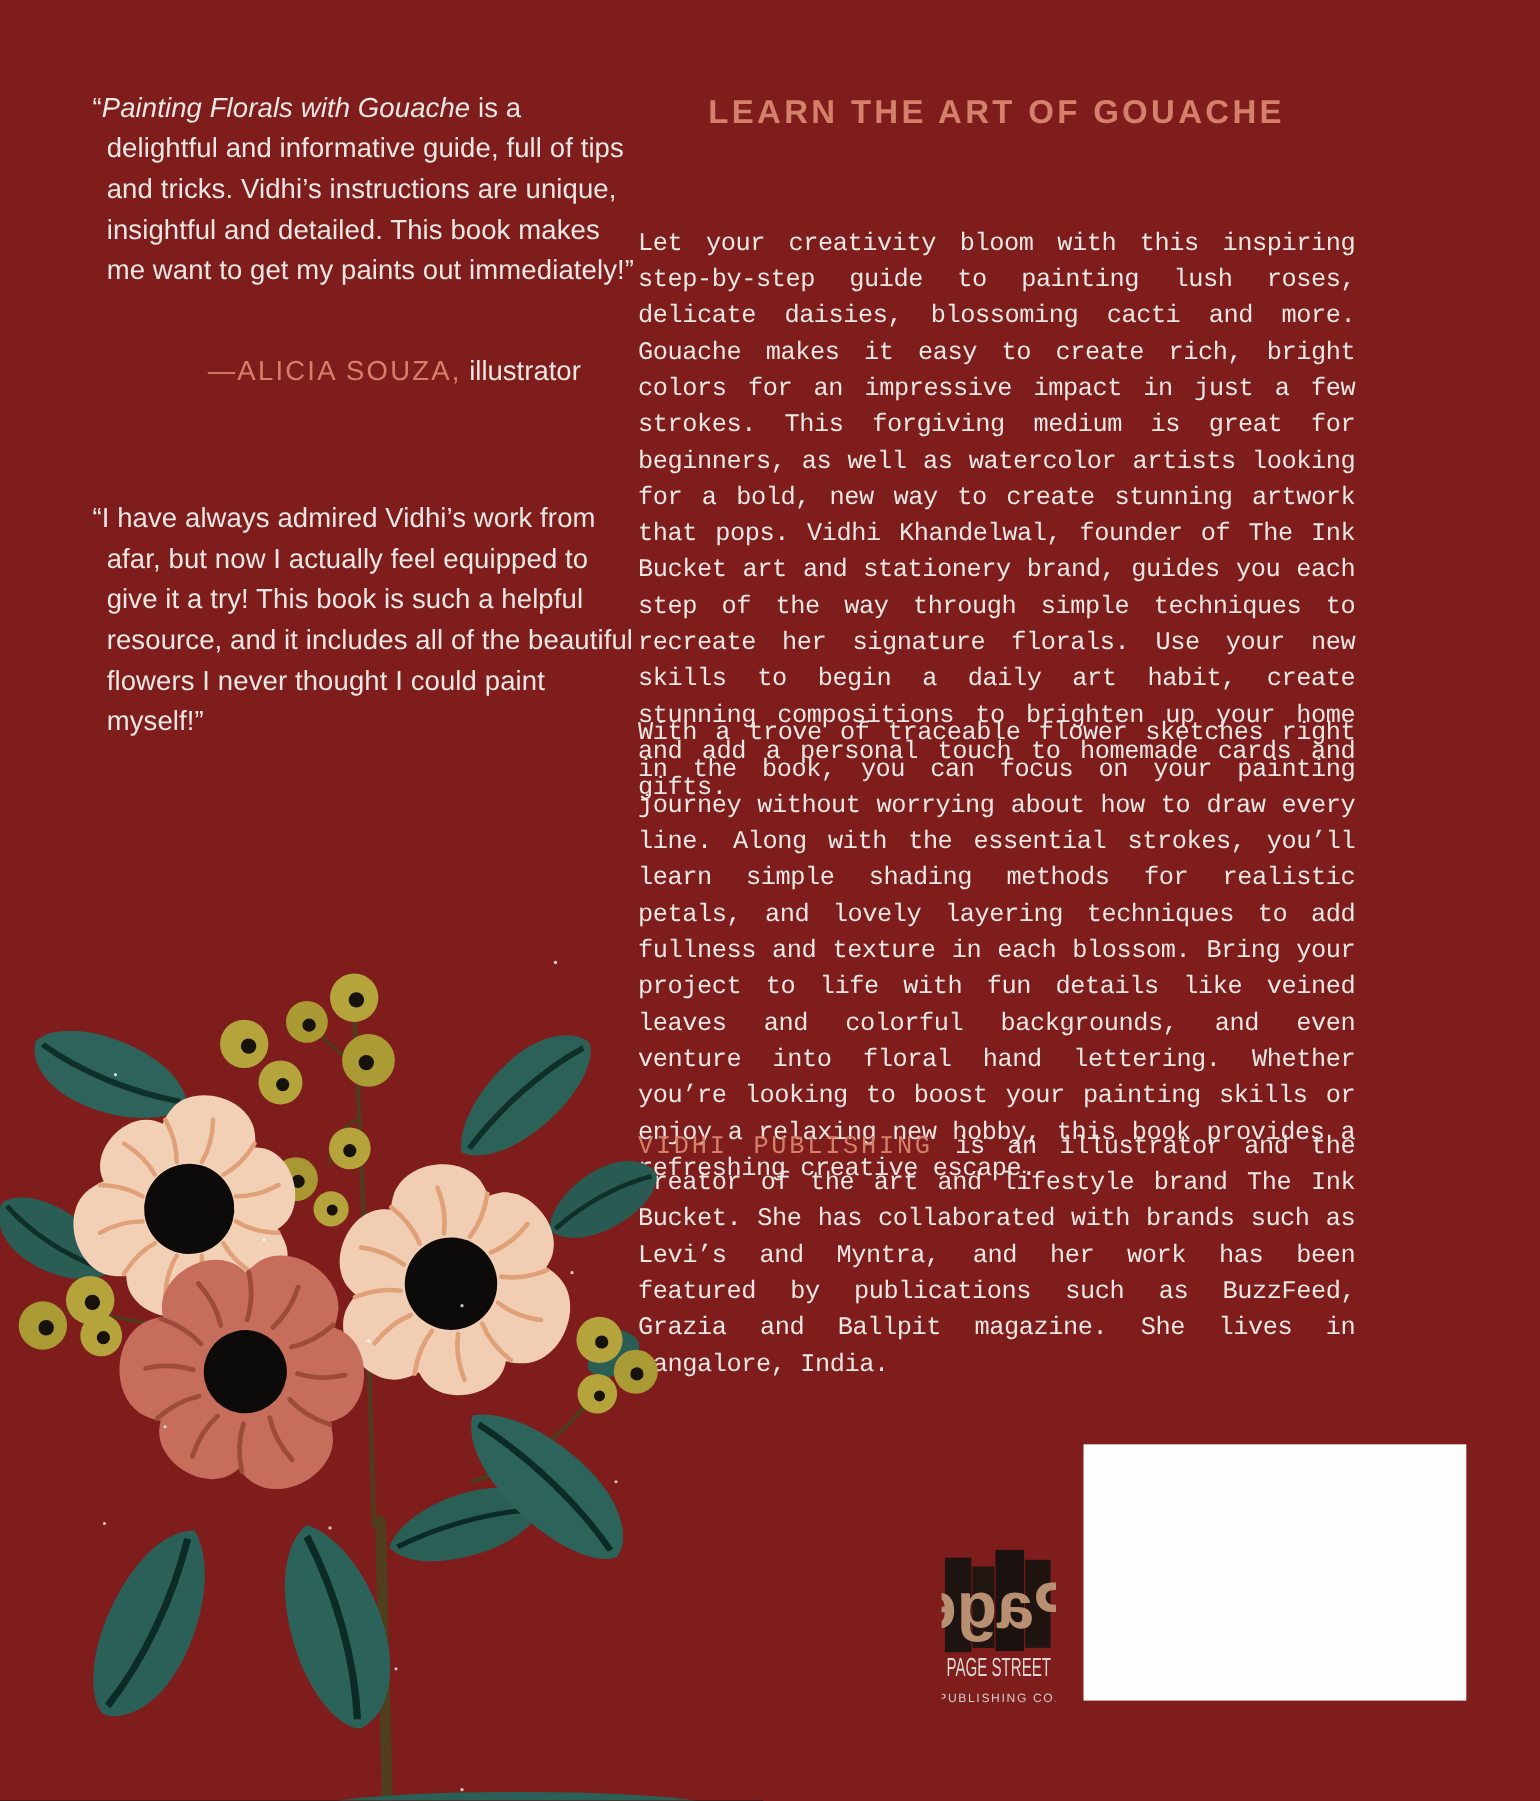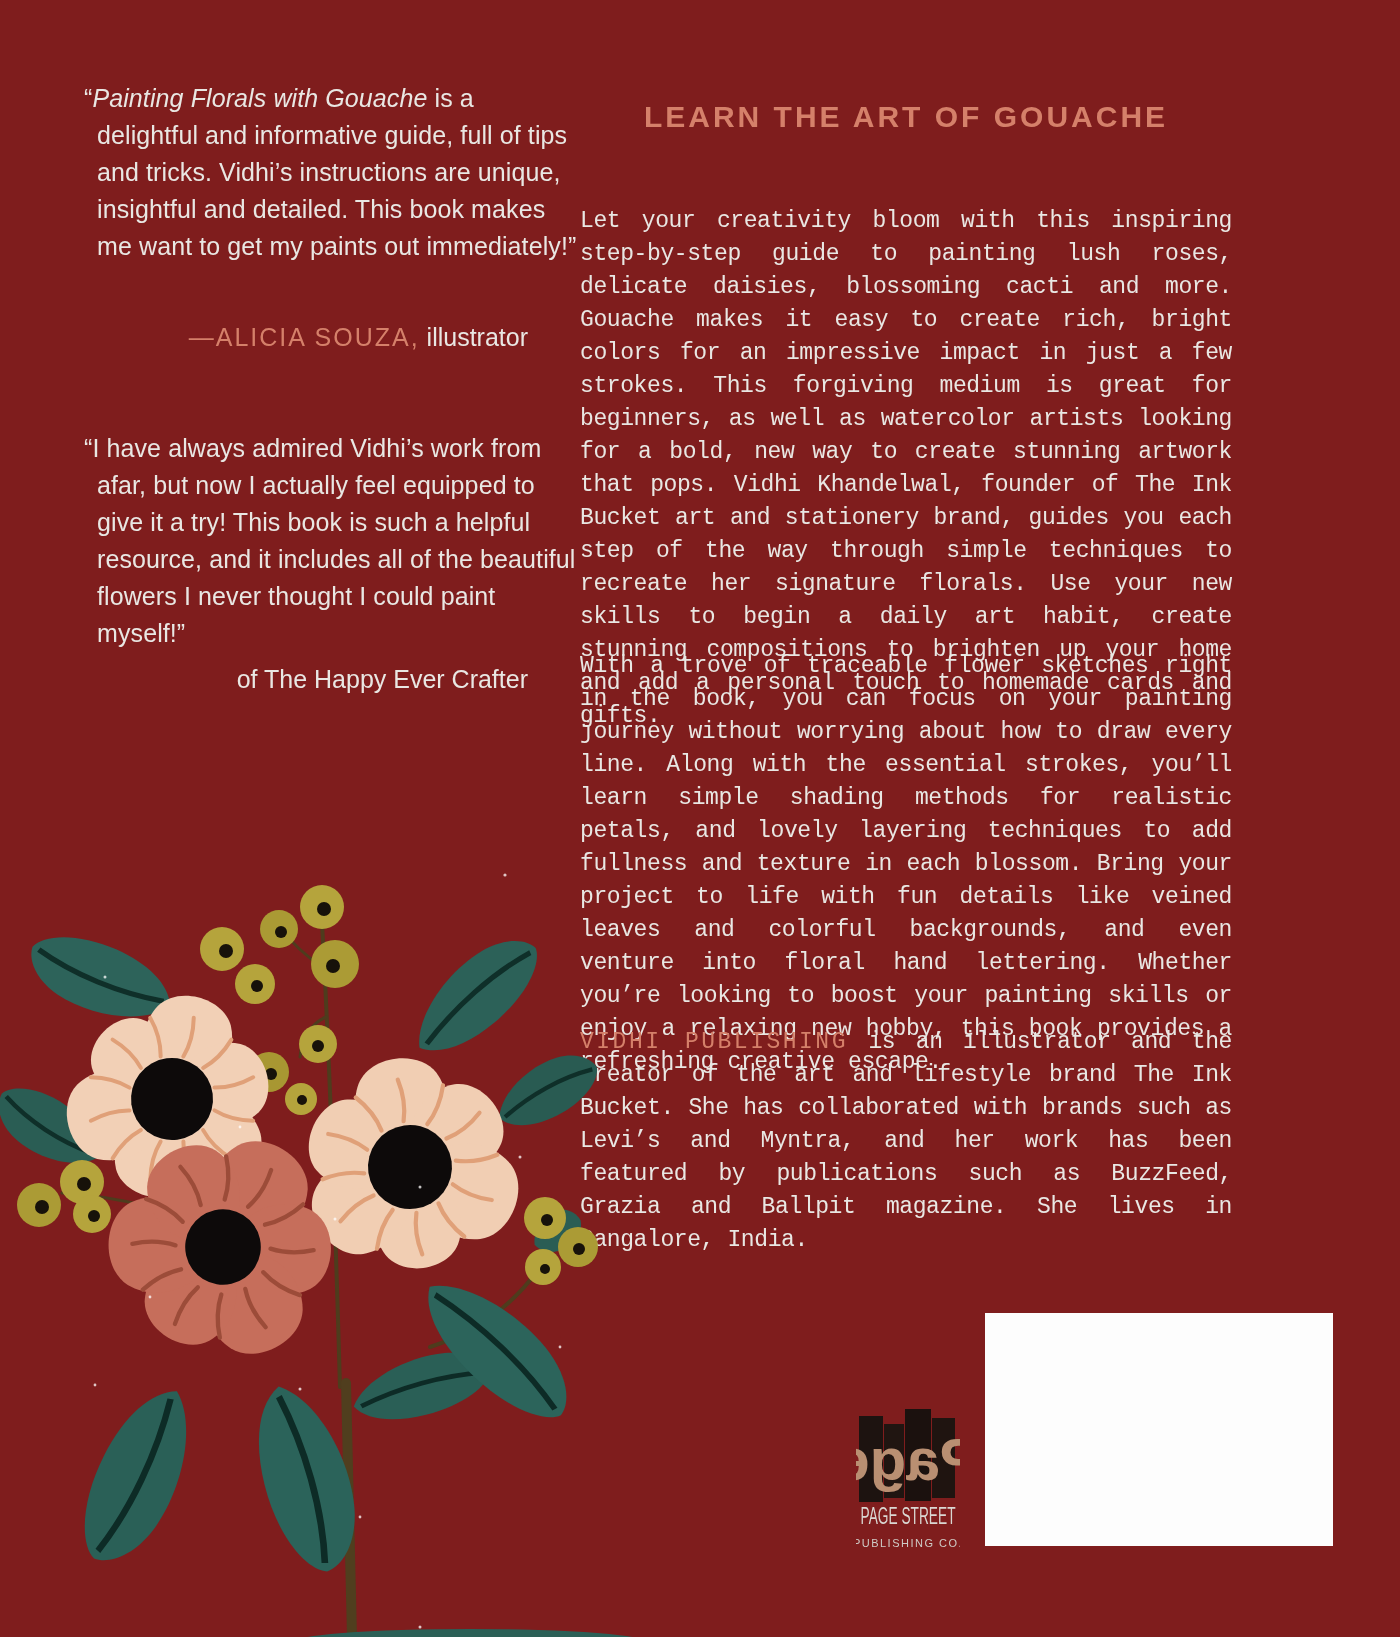--- a/index.html
+++ b/index.html
@@ -57,28 +57,27 @@
 
 <div id="cover">
 
   <div class="abs quote" style="top:80px;">
     <span>“</span><em>Painting Florals with Gouache</em><span> is a delightful and informative guide, full of tips and tricks. Vidhi’s instructions are unique, insightful and detailed. This book makes me want to get my paints out immediately!”</span>
   </div>
   <div class="abs attr" style="top:320px;">
     <span class="accent">—ALICIA SOUZA,</span><span> illustrator</span>
   </div>
 
-  <div class="abs quote" style="top:430px;">
+  <div class="abs quote" style="top:453px;">
     <span>“I have always admired Vidhi’s work from afar, but now I actually feel equipped to give it a try! This book is such a helpful resource, and it includes all of the beautiful flowers I never thought I could paint myself!”</span>
   </div>
   <div class="abs attr" style="top:662px;">
-    <div>of The Happy Ever Crafter</div>
-  </div>
-
-  <div class="abs headline-accent" style="top:100px;">LEARN THE ART OF GOUACHE</div>
+  </div>
+
+  <div class="abs headline-accent" style="top:86px;">LEARN THE ART OF GOUACHE</div>
 
   <div class="abs body-par" style="top:205px;">Let your creativity bloom with this inspiring step-by-step guide to painting lush roses, delicate daisies, blossoming cacti and more. Gouache makes it easy to create rich, bright colors for an impressive impact in just a few strokes. This forgiving medium is great for beginners, as well as watercolor artists looking for a bold, new way to create stunning artwork that pops. Vidhi Khandelwal, founder of The Ink Bucket art and stationery brand, guides you each step of the way through simple techniques to recreate her signature florals. Use your new skills to begin a daily art habit, create stunning compositions to brighten up your home and add a personal touch to homemade cards and gifts.</div>
 
   <div class="abs body-par" style="top:650px;">With a trove of traceable flower sketches right in the book, you can focus on your painting journey without worrying about how to draw every line. Along with the essential strokes, you’ll learn simple shading methods for realistic petals, and lovely layering techniques to add fullness and texture in each blossom. Bring your project to life with fun details like veined leaves and colorful backgrounds, and even venture into floral hand lettering. Whether you’re looking to boost your painting skills or enjoy a relaxing new hobby, this book provides a refreshing creative escape.</div>
 
   <div class="abs body-par" style="top:1026px;">
     <span class="bio-name">VIDHI PUBLISHING</span><span> is an illustrator and the creator of the art and lifestyle brand The Ink Bucket. She has collaborated with brands such as Levi’s and Myntra, and her work has been featured by publications such as BuzzFeed, Grazia and Ballpit magazine. She lives in Bangalore, India.</span>
   </div>
 
   <svg class="abs" style="left:0;top:827px;" width="660" height="810" viewBox="0 0 660 810" aria-hidden="true">

